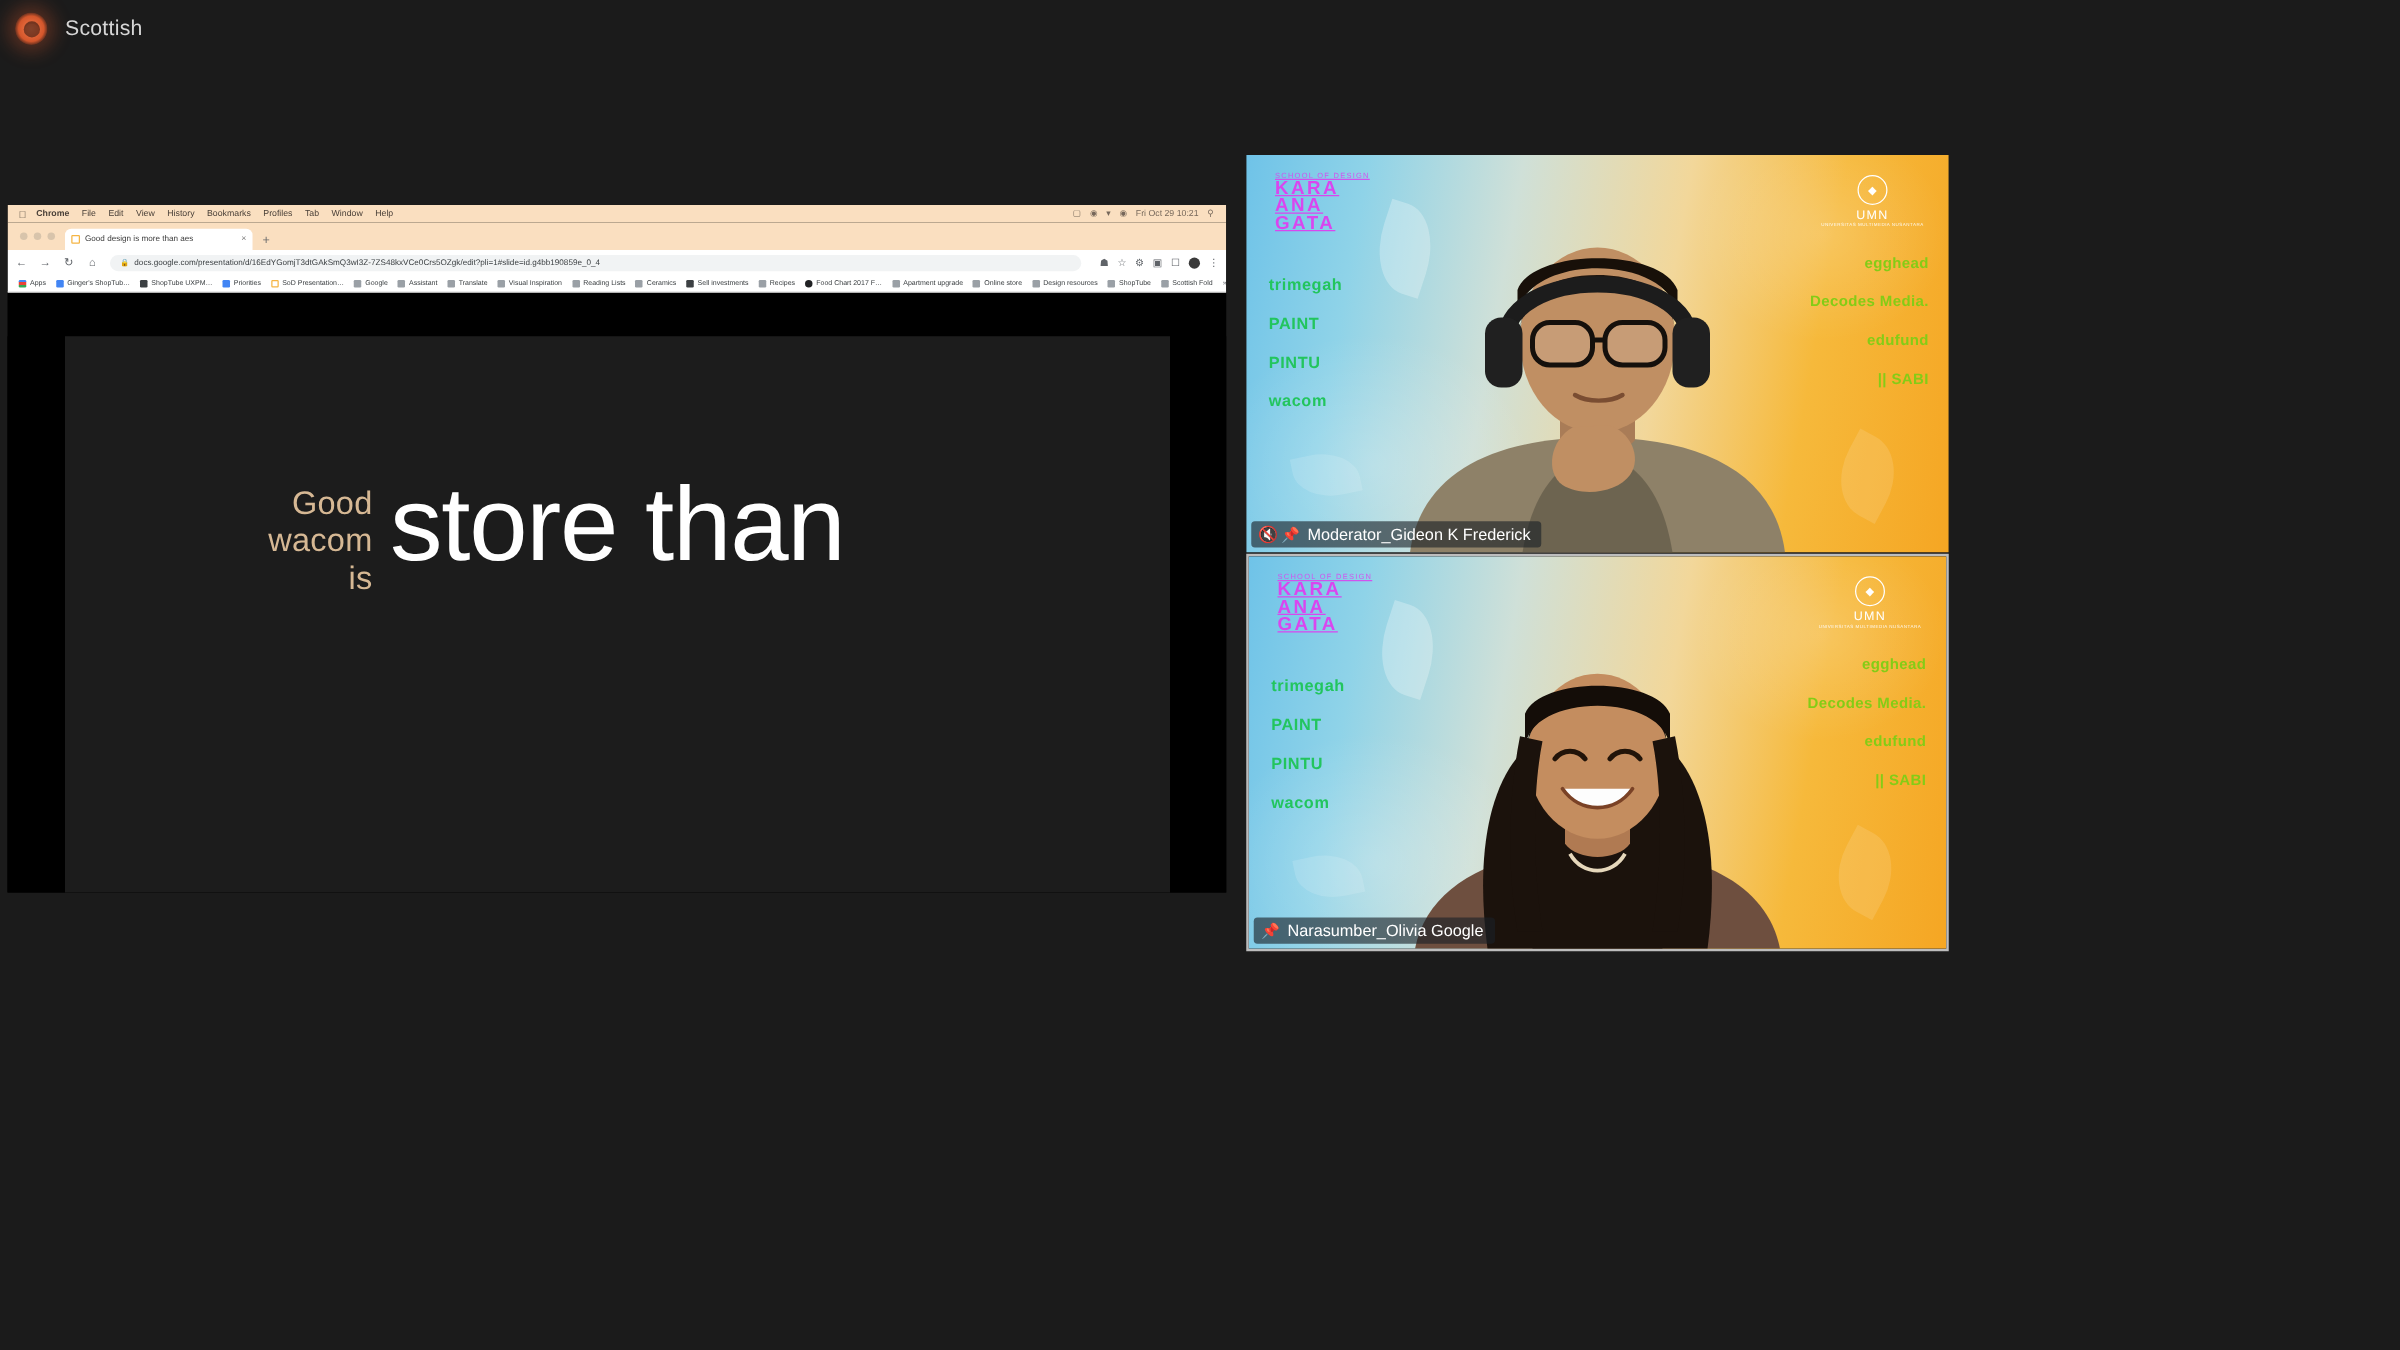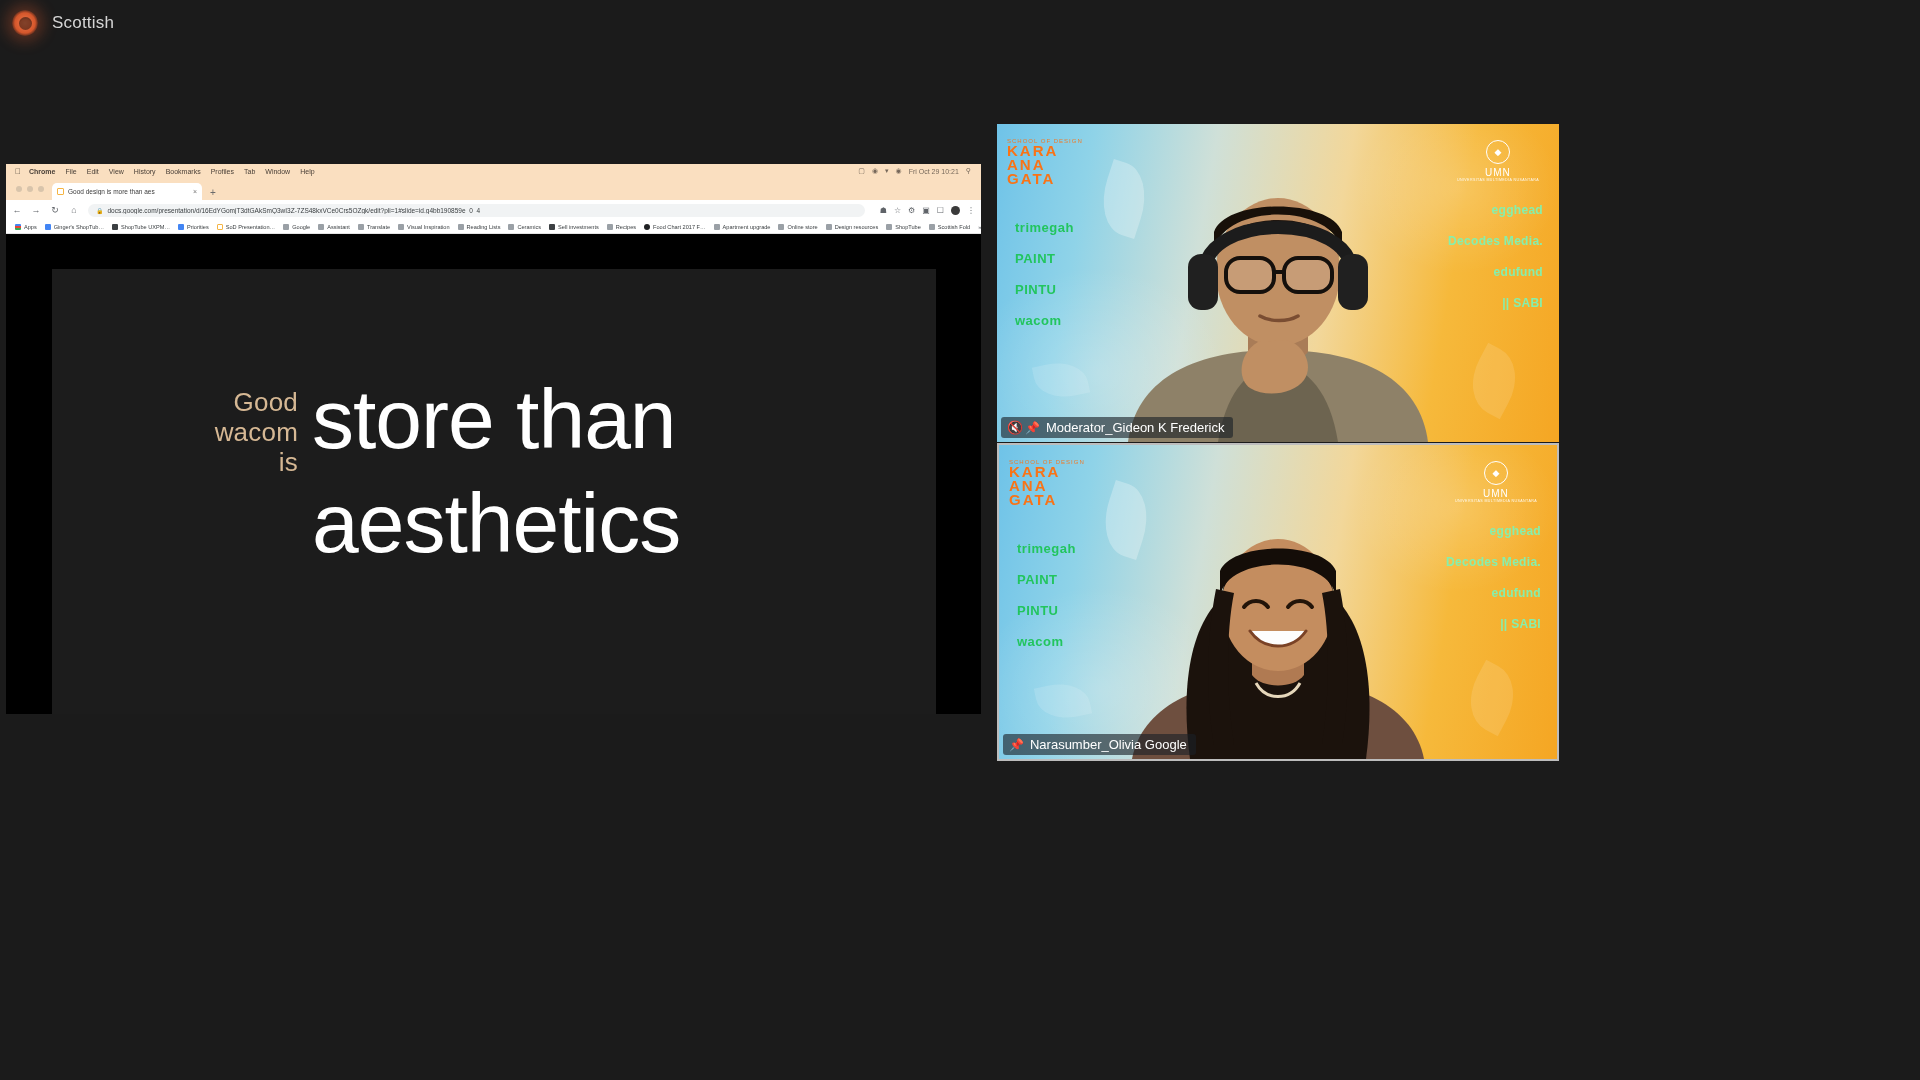--- a/index.html
+++ b/index.html
@@ -111,27 +111,27 @@
   .tile-bg::after{
     content:""; position:absolute; inset:0;
     background:
       radial-gradient(ellipse 38% 55% at 18% 78%, rgba(255,255,255,.22), rgba(255,255,255,0) 60%),
       radial-gradient(ellipse 30% 45% at 82% 20%, rgba(255,255,255,.18), rgba(255,255,255,0) 60%);
   }
   
   .leaf { position:absolute; background: rgba(255,255,255,.28); border-radius: 0 70% 0 70%; }
 
   
-  .brand-left { position:absolute; left: 10px; top: 14px; width: 120px; color:#f97316; }
+  .brand-left { position:absolute; left: 23px; top: 14px; width: 120px; color:#d946ef;text-decoration:underline; }
   .kara { font-size: 6px; letter-spacing: 1px; opacity:.9; }
   .kara-big { font-size: 15px; font-weight: bold; line-height: 14px; letter-spacing: 2px; }
   .brand-list { position:absolute; left: 18px; top: 96px; width: 130px; display:flex; flex-direction:column; gap: 16px; }
   .brand-item { color:#22c55e; font-size: 13px; font-weight: 600; letter-spacing: .5px; display:flex; align-items:center; gap:5px; }
   .brand-right { position:absolute; right: 16px; top: 80px; width: 115px; text-align:right; display:flex; flex-direction:column; gap: 18px; align-items:flex-end; }
-  .brand-r-item { color:#86efac; font-size: 12px; font-weight:700; letter-spacing:.3px; line-height: 13px; }
+  .brand-r-item { color:#84cc16; font-size: 12px; font-weight:700; letter-spacing:.3px; line-height: 13px; }
   .umn { position:absolute; right: 20px; top: 16px; text-align:center; color:#fff; }
   .umn .ring { width: 24px; height: 24px; border-radius:50%; border:1.6px solid #fff; margin: 0 auto 3px; display:flex; align-items:center; justify-content:center; font-size:9px; }
   .umn .umn-t { font-size: 10px; font-weight:400; letter-spacing:1px; }
   .umn .umn-s { font-size: 3.6px; letter-spacing:.4px; opacity:.9; }
 
   
   .person { position:absolute; bottom:0; left:50%; transform:translateX(-50%); }
 
   
   .namebar {
@@ -302,24 +302,20 @@
     <div id="stage">
       <div id="slide">
         <div id="slide-text">
           <div class="slide-line">
             <div class="kicker">
               <div>Good</div>
               <div>wacom is</div>
             </div>
             <div class="headline">store than</div>
           </div>
-          <div class="slide-line">
-            <div class="kicker"></div>
-            <div class="headline">aesthetics</div>
-          </div>
         </div>
       </div>
     </div>
   </div>
 
   <div class="tile" id="tile-top">
     <div class="tile-bg"></div>
     <div class="leaf" style="left:105px;top:40px;width:44px;height:70px;transform:rotate(18deg);"></div>
     <div class="leaf" style="left:38px;top:238px;width:52px;height:36px;opacity:.5;transform:rotate(-12deg);"></div>
     <div class="leaf" style="right:42px;bottom:30px;width:46px;height:62px;opacity:.45;transform:rotate(28deg);"></div>

